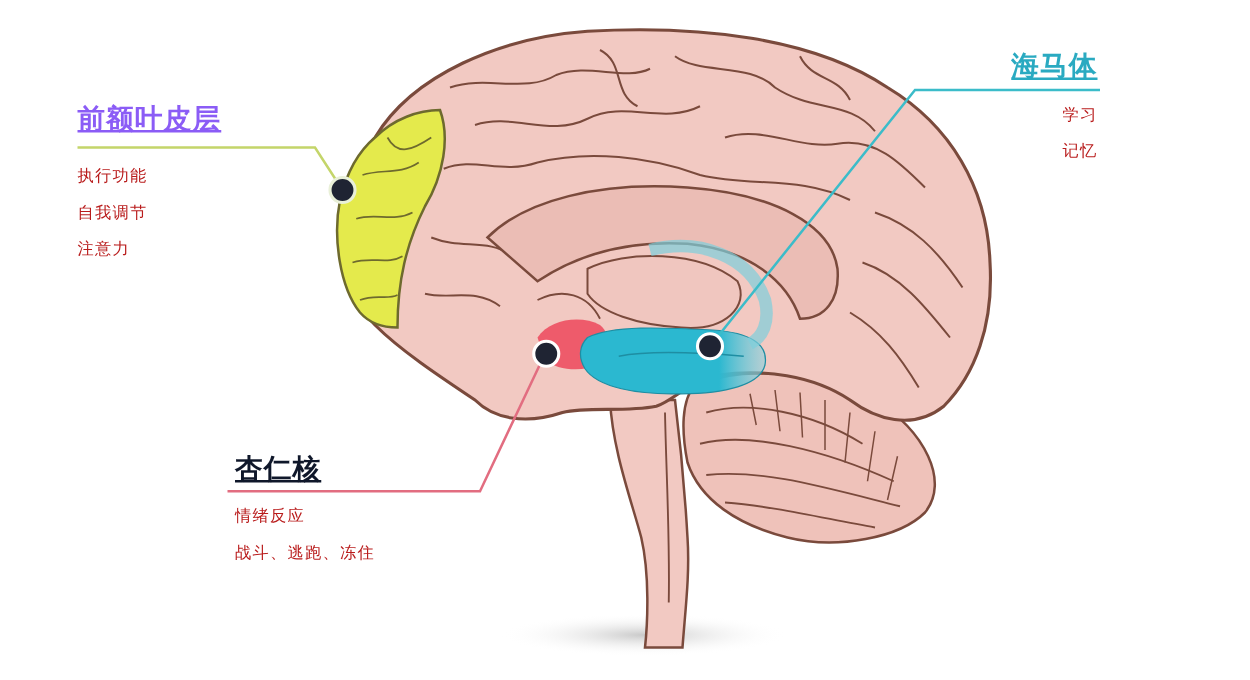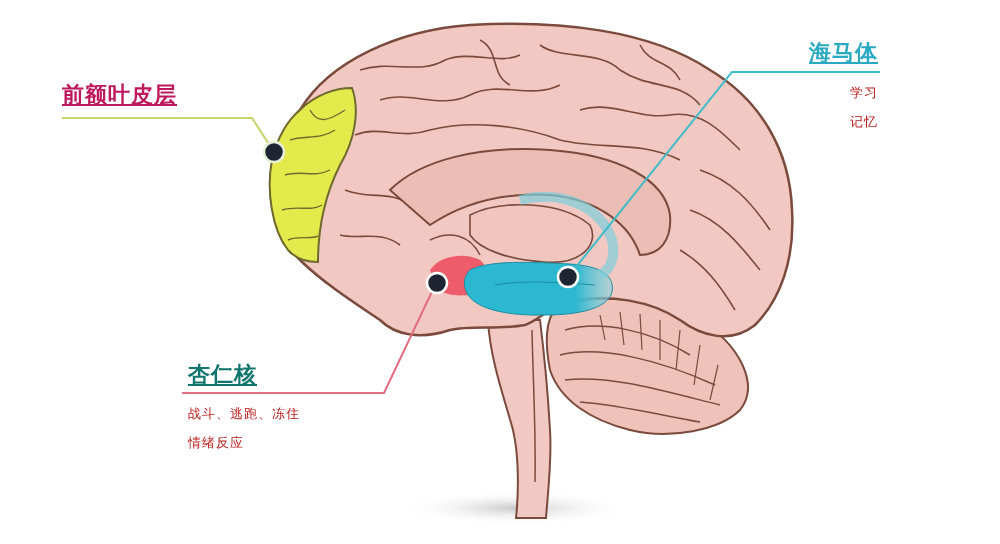--- a/index.html
+++ b/index.html
@@ -81,27 +81,32 @@
 
     <polyline points="62,118 252,118 274,152" fill="none" stroke="#c4d56a" stroke-width="2"></polyline>
     <polyline points="880,72 732,72 568,277" fill="none" stroke="#3bbcc9" stroke-width="2"></polyline>
     <polyline points="182,393 384,393 436,283" fill="none" stroke="#e26d80" stroke-width="2"></polyline>
 
     <circle cx="274" cy="152" r="10" fill="#1f2433" stroke="#e9f0d8" stroke-width="2.5"></circle>
     <circle cx="437" cy="283" r="10" fill="#1f2433" stroke="#ffffff" stroke-width="2.5"></circle>
     <circle cx="568" cy="277" r="10" fill="#1f2433" stroke="#ffffff" stroke-width="2.5"></circle>
   </svg>
 
-  <div class="label title pfc-title" style="color:#be185d">前额叶皮层</div>
+  <div class="label title pfc-title" style="color:#8b5cf6">前额叶皮层</div>
+  <div class="label desc pfc-desc">
+    <div>执行功能</div>
+    <div>自我调节</div>
+    <div>注意力</div>
+  </div>
 
   <div class="label title hip-title" style="color:#2aaac1">海马体</div>
   <div class="label desc hip-desc">
     <div>学习</div>
     <div>记忆</div>
   </div>
 
-  <div class="label title amy-title" style="color:#0f766e">杏仁核</div>
+  <div class="label title amy-title" style="color:#0f172a">杏仁核</div>
   <div class="label desc amy-desc">
+    <div>情绪反应</div>
     <div>战斗、逃跑、冻住</div>
-    <div>情绪反应</div>
   </div>
 
 </div>
 
 </body></html>

